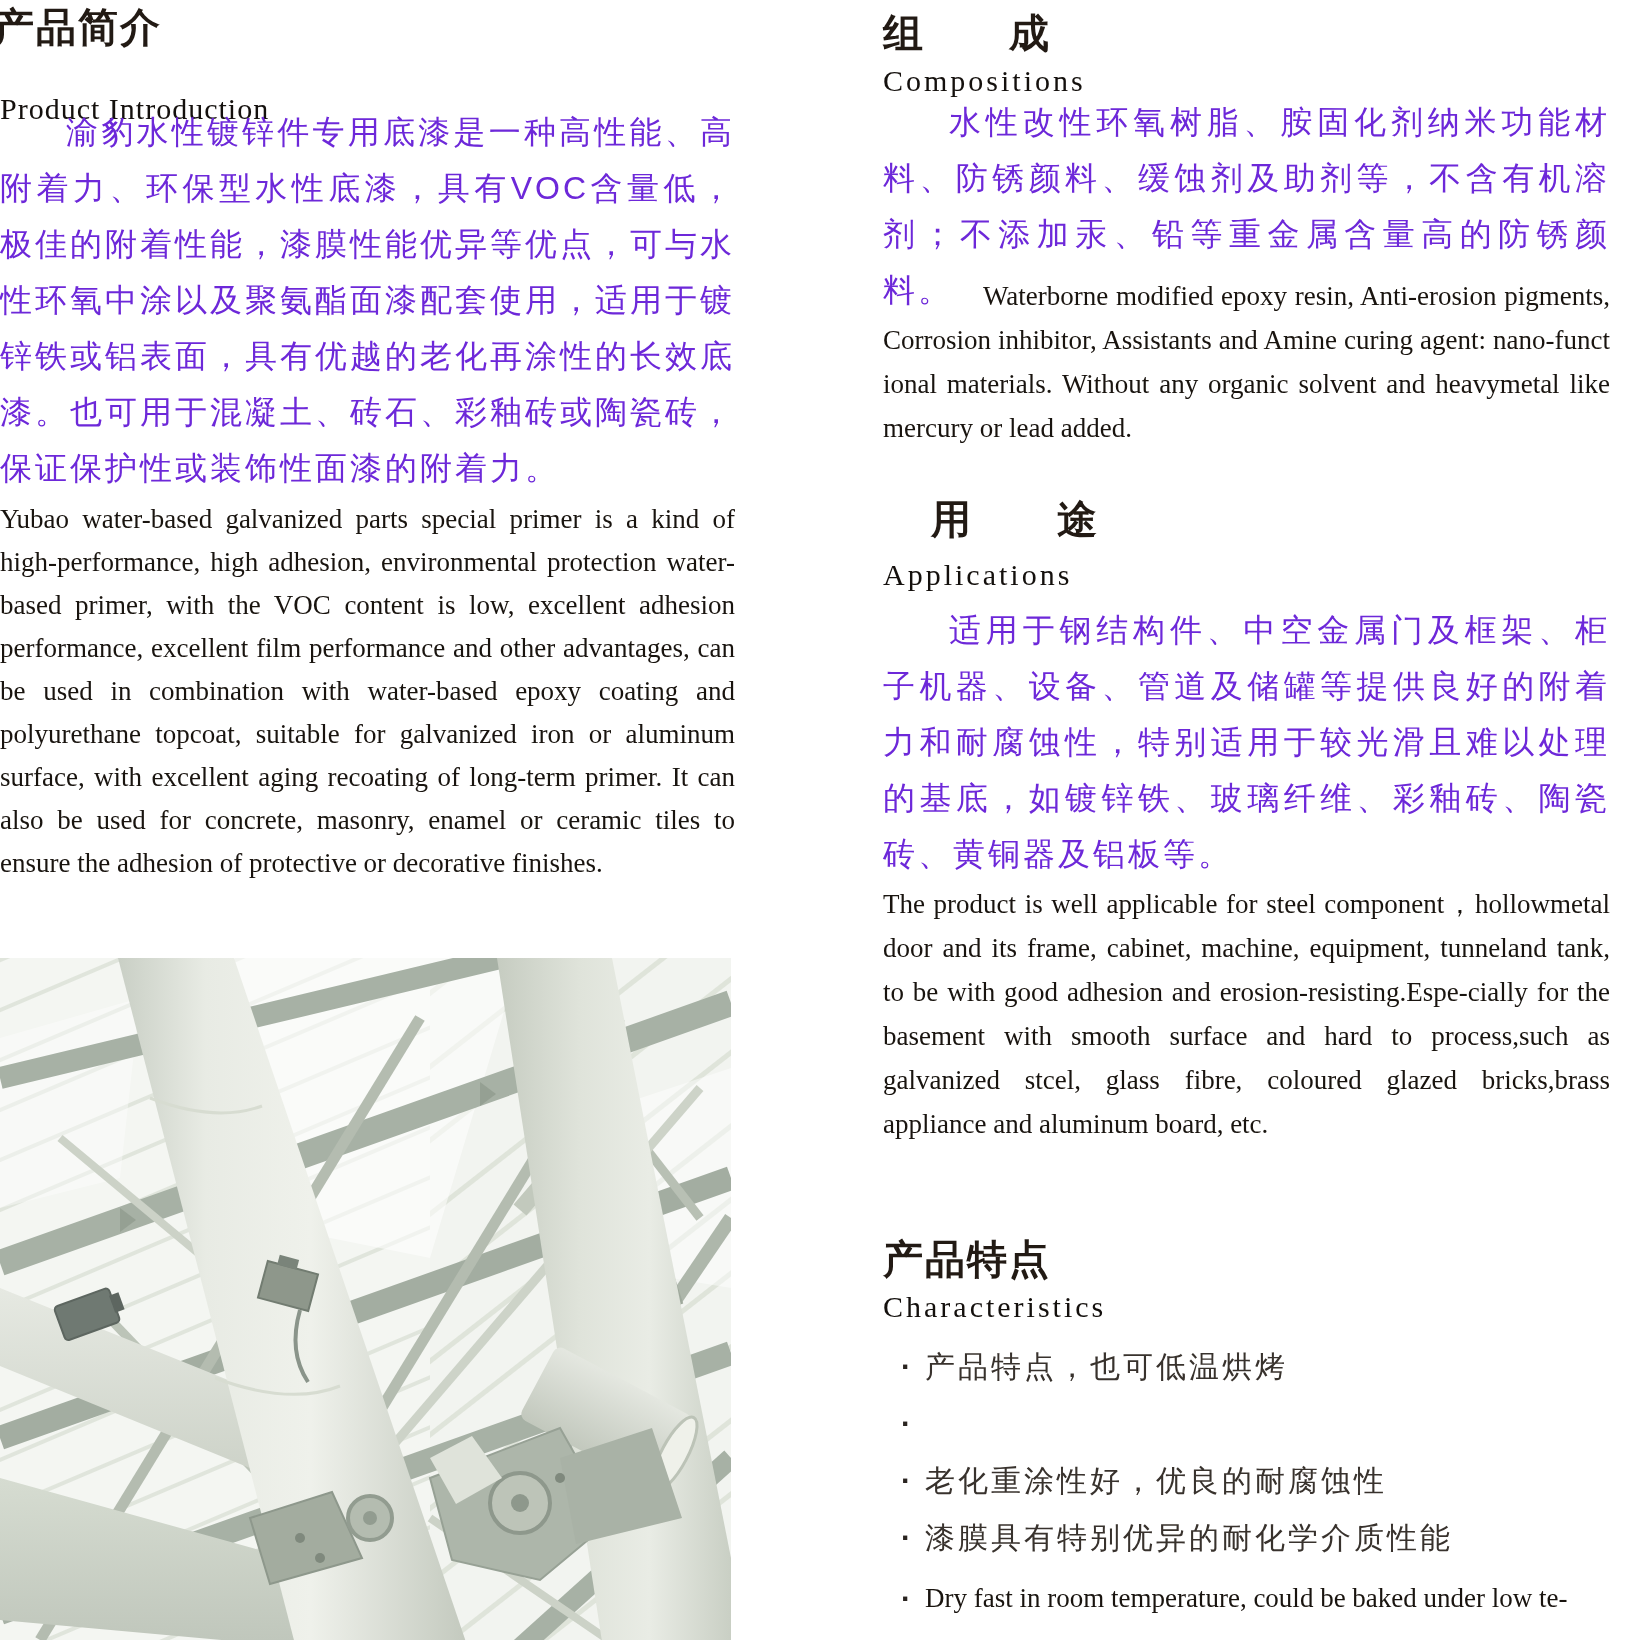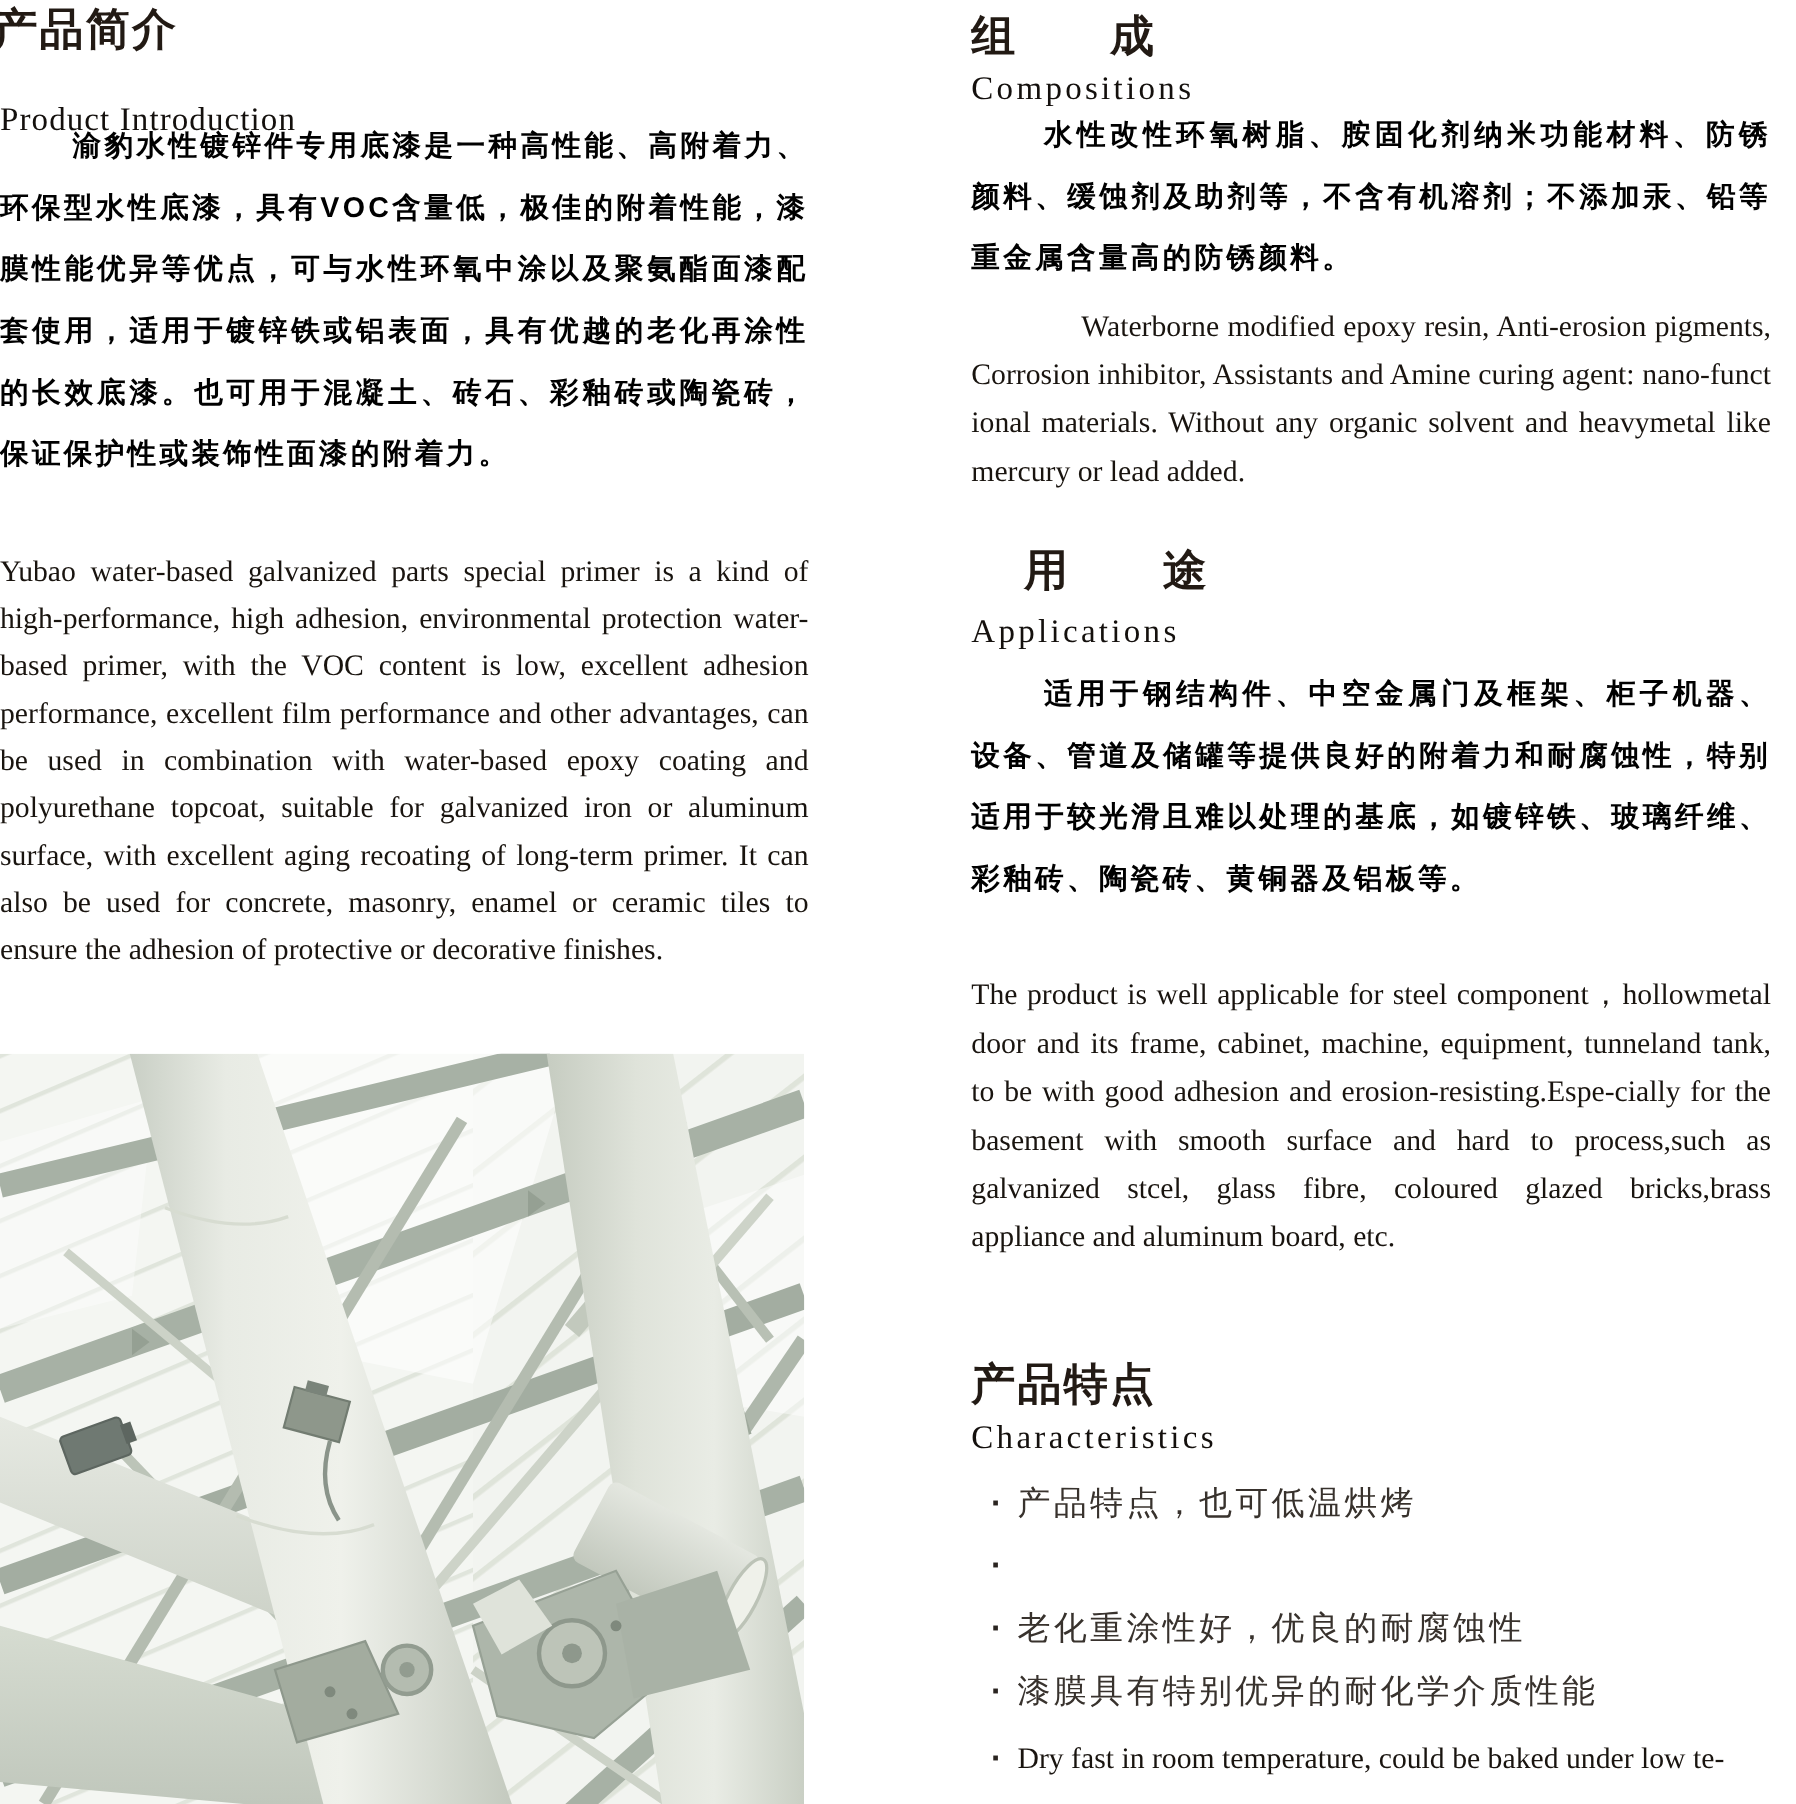--- a/index.html
+++ b/index.html
@@ -7,22 +7,22 @@
         font-family:"Liberation Serif",serif;color:#231f1c;}
   .col{position:absolute;top:0;}
   .col-left{left:0;width:735px;height:1172px;}
   .col-right{left:883px;width:727px;height:1423px;}
   .abs{position:absolute;left:0;width:100%;}
   .h-zh{font-family:"Liberation Sans",sans-serif;font-weight:700;font-size:40px;line-height:50px;
         color:#221a14;letter-spacing:2px;white-space:pre;}
   .h-en{font-family:"Liberation Serif",serif;font-weight:400;font-size:30px;line-height:38px;
         letter-spacing:3px;color:#14100d;}
   .h-en.tight{letter-spacing:1px;}
-  .p-zh{font-family:"Liberation Sans",sans-serif;font-weight:700;font-size:26px;line-height:56px;
-        letter-spacing:3px;text-align:justify;color:#000000;text-indent:66px;margin:0;}
+  .p-zh{font-family:"Liberation Sans",sans-serif;font-weight:400;font-size:32px;line-height:56px;
+        letter-spacing:3px;text-align:justify;color:#6d28d9;text-indent:66px;margin:0;}
   .p-en{font-family:"Liberation Serif",serif;font-size:27px;line-height:44px;text-align:justify;
         color:#19140f;margin:0;}
   .p-en.lh43{line-height:43px;}
   .p-en.breakall{word-break:break-all;text-indent:100px;}
   ul.feat{list-style:none;margin:0;padding:0;}
   ul.feat li{display:flex;align-items:flex-start;padding-left:18px;
         font-family:"Liberation Sans",sans-serif;font-size:30px;letter-spacing:3px;
         line-height:57px;color:#38322d;}
   ul.feat li.en-li{font-family:"Liberation Serif",serif;font-size:27px;letter-spacing:0;color:#19140f;}
   ul.feat .dot{width:24px;flex:0 0 24px;font-family:"Liberation Sans",sans-serif;

